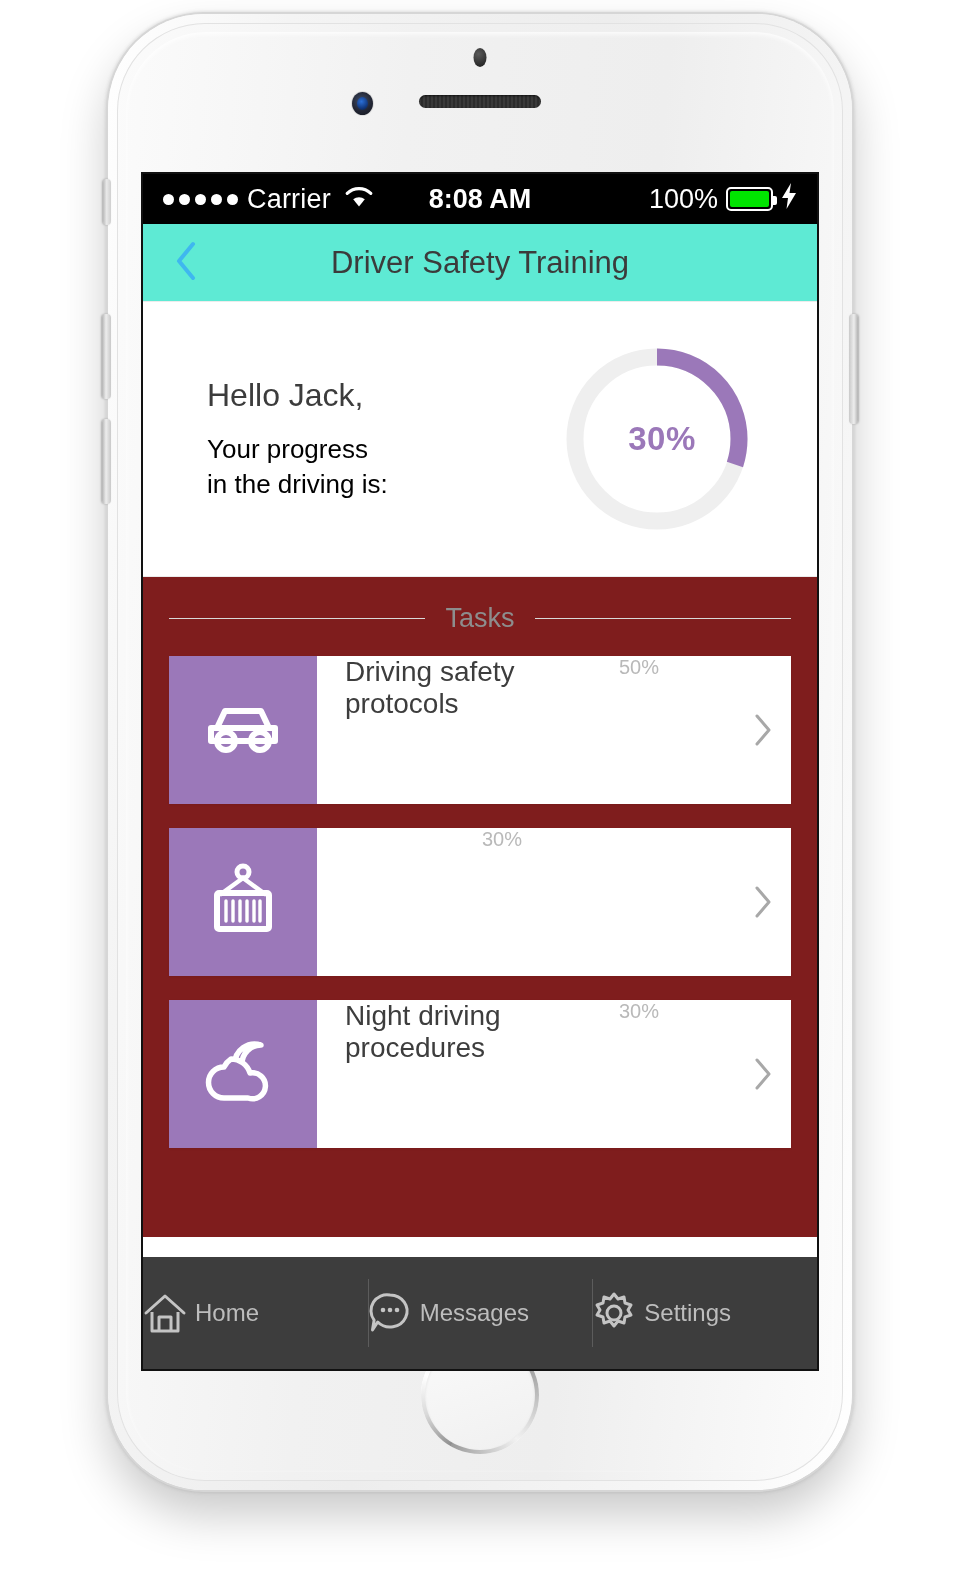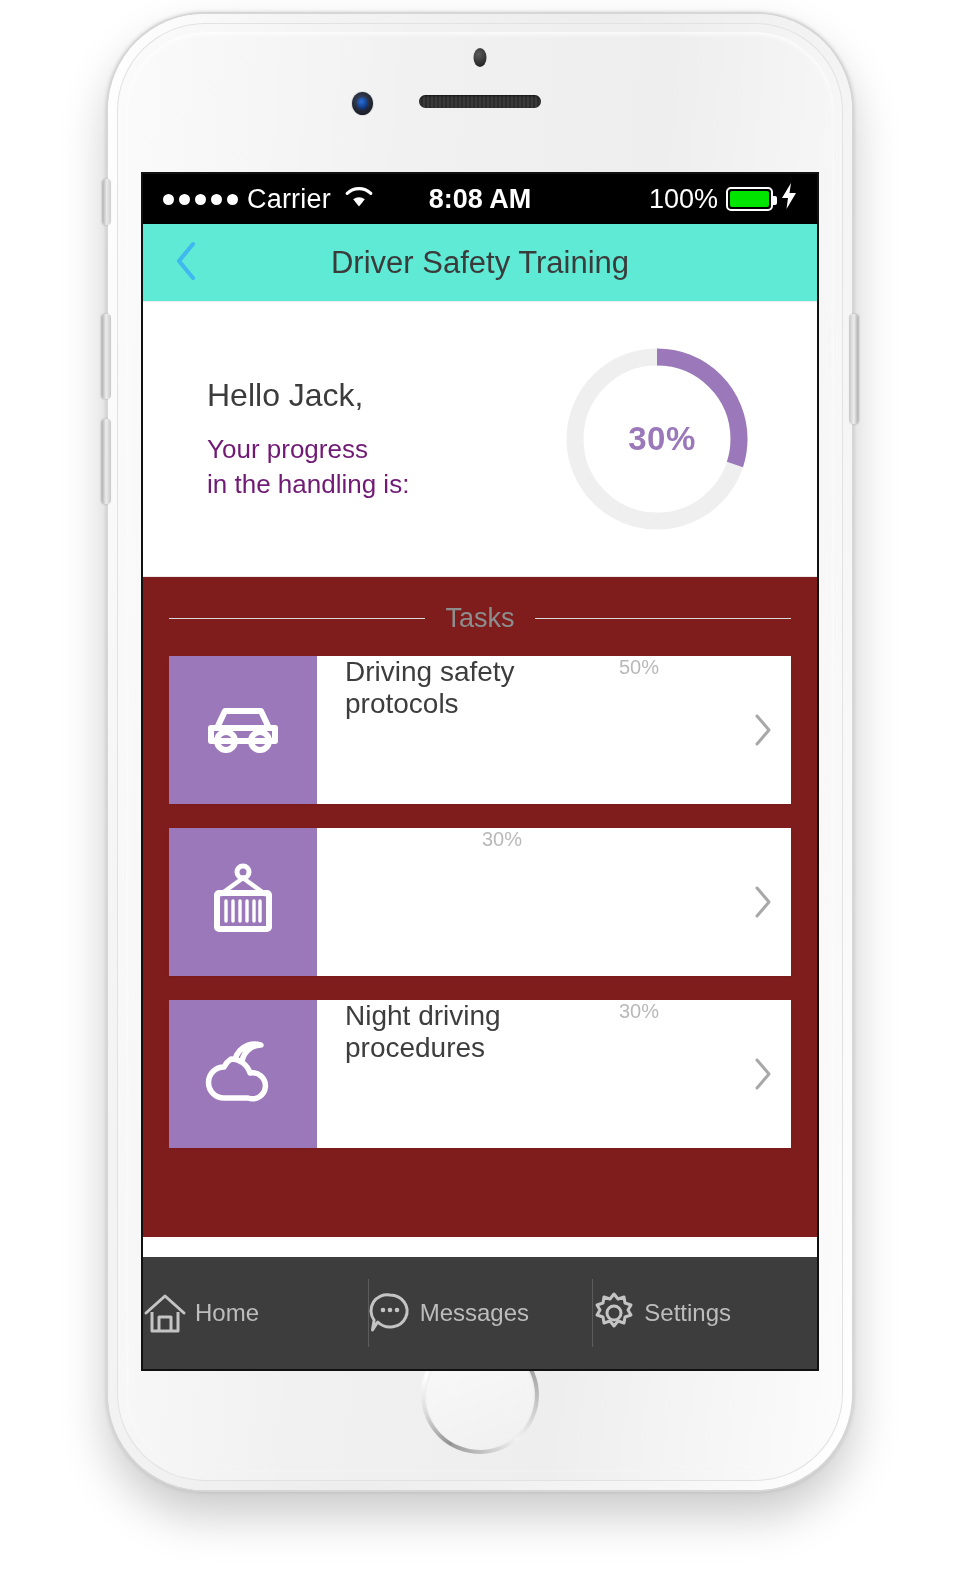--- a/index.html
+++ b/index.html
@@ -147,21 +147,21 @@
 
   
   .hero {
     background: #fff; height: 275px; position: relative;
     display: flex; align-items: center; padding: 0 38px;
     border-bottom: 1px solid #ebebeb;
     justify-content: center;
   }
   .hero-text { flex: 1; padding-left: 26px; }
   .hello { font-size: 32px; color: #3c3c3c; margin-bottom: 18px; }
-  .subline { font-size: 26px; color: #701a75; line-height: 1.33; }
+  .subline { font-size: 26px; color: #000000; line-height: 1.33; }
 
   .donut-wrap { width: 210px; height: 200px; position: relative; margin-right: 12px; }
   .donut { width: 200px; height: 200px; position: relative; }
   .donut svg { display:block; }
   .donut-label {
     position: absolute; inset: 0; display:flex; align-items:center; justify-content:center;
     font-size: 33px; font-weight: bold; color: #9b78b9; letter-spacing: .5px;
   }
 
   
@@ -277,21 +277,21 @@
           </span>
         </div>
         <div class="nav-title">Driver Safety Training</div>
       </div>
 
       <div class="hero">
         <div class="hero-text">
           <div class="hello">Hello Jack,</div>
           <div class="subline">
             <div>Your progress</div>
-            <div>in the handling is:</div>
+            <div>in the driving is:</div>
           </div>
         </div>
         <div class="donut-wrap">
           <div class="donut">
             <svg width="200" height="200" viewBox="0 0 200 200">
               <circle cx="100" cy="100" r="82" fill="none" stroke="#efefef" stroke-width="17"></circle>
               <circle id="ring-arc" cx="100" cy="100" r="82" fill="none" stroke="#9b78b9" stroke-width="17" transform="rotate(-90 100 100)" stroke-dasharray="154.5663585566178 515.221195188726"></circle>
             </svg>
           </div>
           <div class="donut-label">30%</div>

